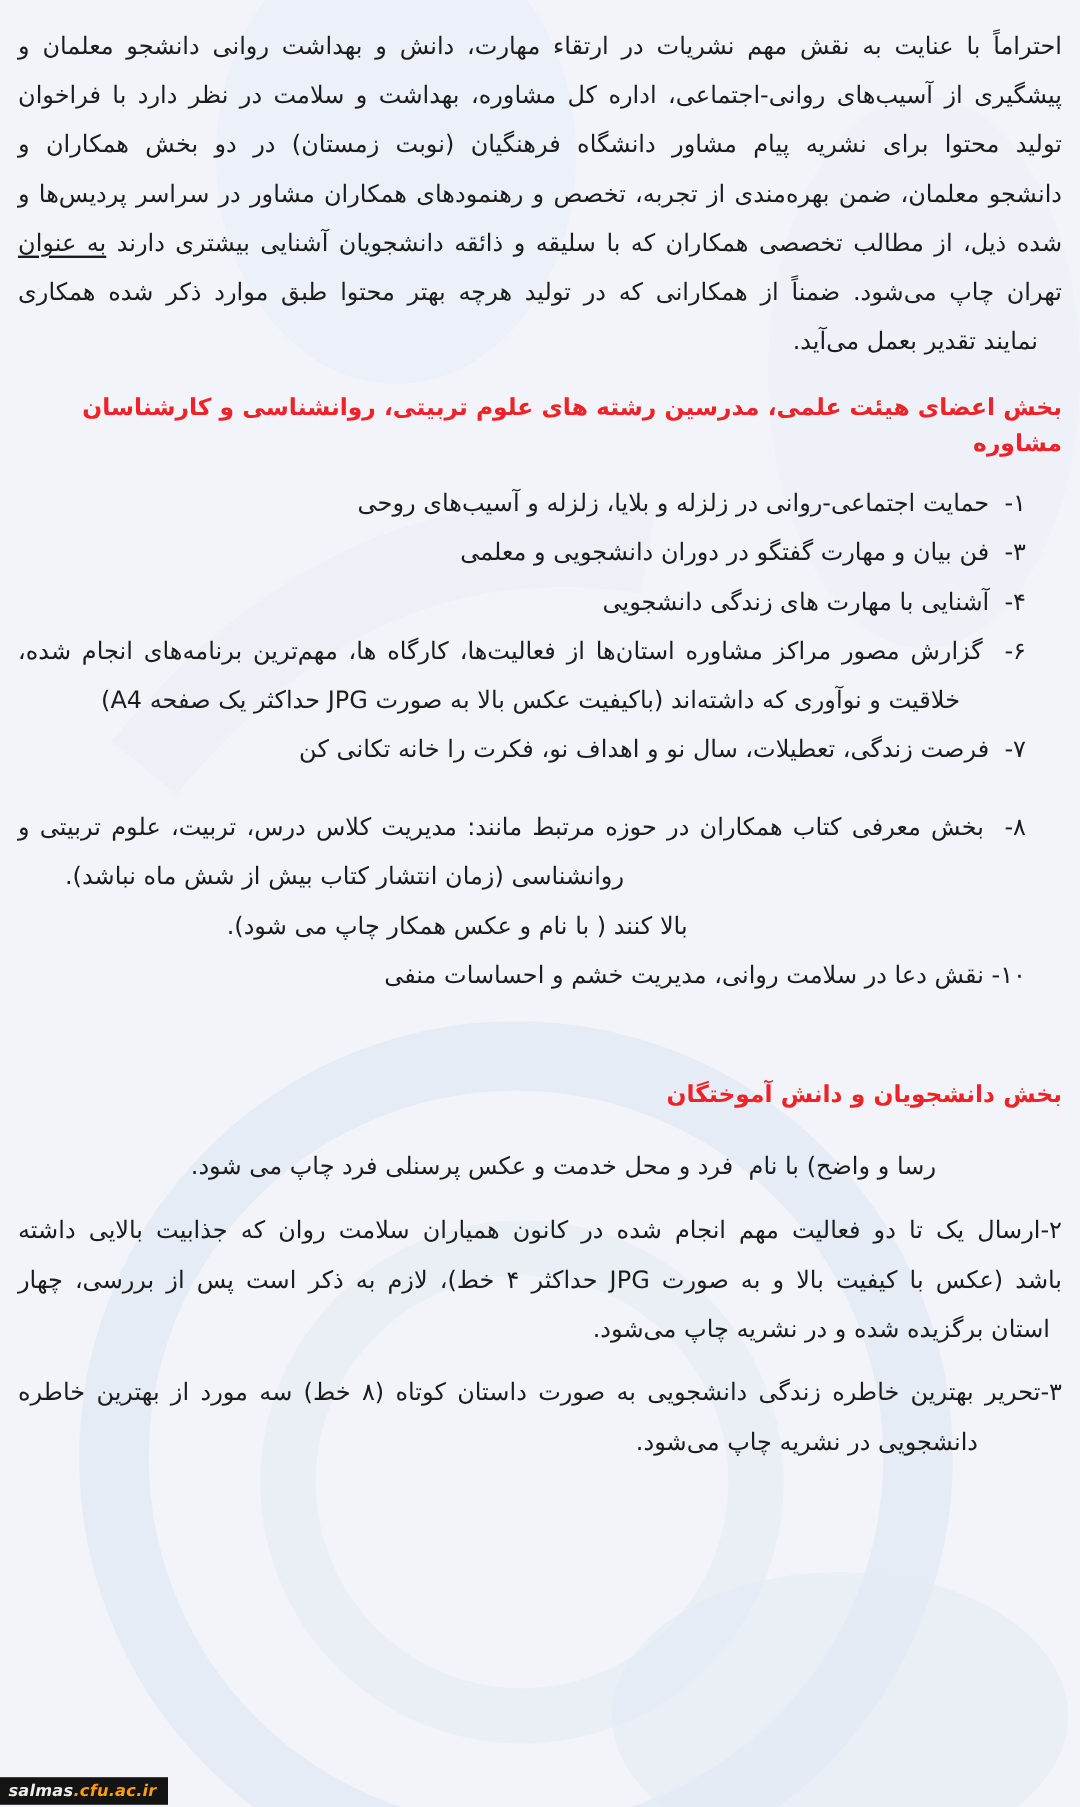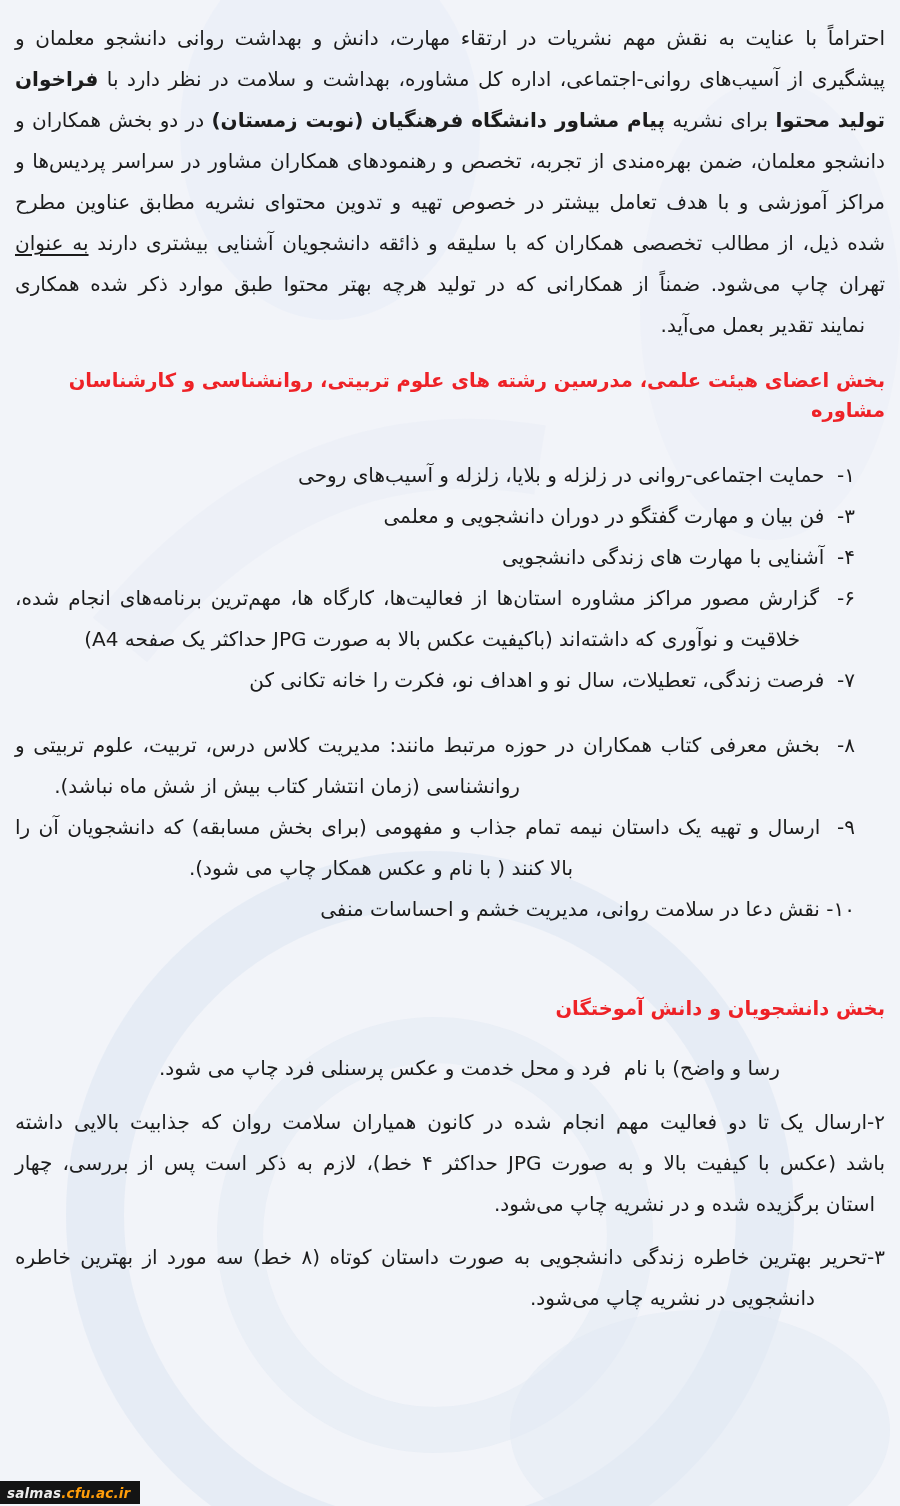--- a/index.html
+++ b/index.html
@@ -20,30 +20,30 @@
     position:absolute;inset:0;
     padding:18px 15px 0 15px;
     direction:rtl;
     color:var(--ink);
     font-size:20px;
     box-sizing:border-box;
   }
   .line{line-height:41px;min-height:41px;}
   .line.j{text-align:justify;text-align-last:justify;}
   .line.r{text-align:right;}
-  .run-b{font-weight:bold;}
+  .run-b{font-weight:normal;}
   .run-u{text-decoration:underline;text-underline-offset:4px;}
   .heading{
     color:var(--red);
     font-weight:bold;
     font-size:19.5px;
     line-height:30px;
     text-align:right;
   }
-  [data-name="section1-heading"]{margin-top:20px;margin-bottom:29px;}
+  [data-name="section1-heading"]{margin-top:20px;margin-bottom:14px;}
   [data-name="section2-heading"]{margin-top:64px;margin-bottom:24px;}
   [data-name="section2-paragraph-2"]{margin-top:13px;}
   [data-name="section2-paragraph-3"]{margin-top:12px;}
   .site-badge{
     position:absolute;left:0;top:1481px;height:23px;
     background:var(--badge-bg);
     display:flex;align-items:center;
     padding:0 10px 0 7px;
     font-style:italic;font-weight:bold;font-size:13.5px;
     color:#ededed;letter-spacing:.2px;
@@ -64,36 +64,34 @@
     <path d="M120,640 q180,-220 420,-180" fill="none" stroke="#e6ebf6" stroke-width="70" opacity="0.4"></path>
   </svg>
 </div>
 
 <div id="doc" class="doc" dir="rtl" data-name="document-page">
     <div data-name="intro-paragraph">
       <div class="line j" data-name="text-line"><span data-name="text-run">احتراماً با عنایت به نقش مهم نشریات در ارتقاء مهارت، دانش و بهداشت روانی دانشجو معلمان و</span></div>
       <div class="line j" data-name="text-line"><span data-name="text-run">پیشگیری از آسیب‌های روانی-اجتماعی، اداره کل مشاوره، بهداشت و سلامت در نظر دارد با </span><span class="run-b" data-name="text-run">فراخوان</span></div>
       <div class="line j" data-name="text-line"><span class="run-b" data-name="text-run">تولید محتوا</span><span data-name="text-run"> برای نشریه </span><span class="run-b" data-name="text-run">پیام مشاور دانشگاه فرهنگیان (نوبت زمستان)</span><span data-name="text-run"> در دو بخش همکاران و</span></div>
       <div class="line j" data-name="text-line"><span data-name="text-run">دانشجو معلمان، ضمن بهره‌مندی از تجربه، تخصص و رهنمودهای همکاران مشاور در سراسر پردیس‌ها و</span></div>
-      <div class="line j" data-name="text-line"><span data-name="text-run">مراکز آموزشی و با هدف تعامل بیشتر در خصوص تهیه و تدوین محتوای نشریه مطابق عناوین مطرح</span></div>
       <div class="line j" data-name="text-line"><span data-name="text-run">شده ذیل، از مطالب تخصصی همکاران که با سلیقه و ذائقه دانشجویان آشنایی بیشتری دارند </span><span class="run-u" data-name="text-run">به عنوان</span></div>
       <div class="line j" data-name="text-line"><span data-name="text-run">تهران چاپ می‌شود. ضمناً از همکارانی که در تولید هرچه بهتر محتوا طبق موارد ذکر شده همکاری</span></div>
       <div class="line r" data-name="text-line" style="padding-right: 20px;"><span data-name="text-run">نمایند تقدیر بعمل می‌آید.</span></div>
     </div>
     <div class="heading" data-name="section1-heading">بخش اعضای هیئت علمی، مدرسین رشته های علوم تربیتی، روانشناسی و کارشناسان مشاوره</div>
     <div data-name="section1-list">
       <div class="line r" data-name="text-line" style="padding-right: 30px;"><span data-name="text-run">۱-&nbsp; حمایت اجتماعی-روانی در زلزله و بلایا، زلزله و آسیب‌های روحی</span></div>
       <div class="line r" data-name="text-line" style="padding-right: 30px;"><span data-name="text-run">۳-&nbsp; فن بیان و مهارت گفتگو در دوران دانشجویی و معلمی</span></div>
       <div class="line r" data-name="text-line" style="padding-right: 30px;"><span data-name="text-run">۴-&nbsp; آشنایی با مهارت های زندگی دانشجویی</span></div>
       <div class="line j" data-name="text-line" style="padding-right: 30px;"><span data-name="text-run">۶-&nbsp; گزارش مصور مراکز مشاوره استان‌ها از فعالیت‌ها، کارگاه ها، مهم‌ترین برنامه‌های انجام شده،</span></div>
       <div class="line r" data-name="text-line" style="padding-right: 85px;"><span data-name="text-run">خلاقیت و نوآوری که داشته‌اند (باکیفیت عکس بالا به صورت JPG حداکثر یک صفحه A4)</span></div>
       <div class="line r" data-name="text-line" style="padding-right: 30px;"><span data-name="text-run">۷-&nbsp; فرصت زندگی، تعطیلات، سال نو و اهداف نو، فکرت را خانه تکانی کن</span></div>
       <div class="line j" data-name="text-line" style="padding-right: 30px; margin-top: 24px;"><span data-name="text-run">۸-&nbsp; بخش معرفی کتاب همکاران در حوزه مرتبط مانند: مدیریت کلاس درس، تربیت، علوم تربیتی و</span></div>
       <div class="line r" data-name="text-line" style="padding-right: 365px;"><span data-name="text-run">روانشناسی (زمان انتشار کتاب بیش از شش ماه نباشد).</span></div>
-      <div class="line j" data-name="text-line" style="padding-right: 30px;"><span data-name="text-run">۹-&nbsp; ارسال و تهیه یک داستان نیمه تمام جذاب و مفهومی (برای بخش مسابقه) که دانشجویان آن را</span></div>
       <div class="line r" data-name="text-line" style="padding-right: 312px;"><span data-name="text-run">بالا کنند ( با نام و عکس همکار چاپ می شود).</span></div>
       <div class="line r" data-name="text-line" style="padding-right: 30px;"><span data-name="text-run">۱۰- نقش دعا در سلامت روانی، مدیریت خشم و احساسات منفی</span></div>
     </div>
     <div class="heading" data-name="section2-heading">بخش دانشجویان و دانش آموختگان</div>
     <div data-name="section2-paragraph-1">
       <div class="line r" data-name="text-line" style="padding-right: 105px;"><span data-name="text-run">رسا و واضح) با نام&nbsp; فرد و محل خدمت و عکس پرسنلی فرد چاپ می شود.</span></div>
     </div>
     <div data-name="section2-paragraph-2">
       <div class="line j" data-name="text-line"><span data-name="text-run">۲-ارسال یک تا دو فعالیت مهم انجام شده در کانون همیاران سلامت روان که جذابیت بالایی داشته</span></div>
       <div class="line j" data-name="text-line"><span data-name="text-run">باشد (عکس با کیفیت بالا و به صورت JPG حداکثر ۴ خط)، لازم به ذکر است پس از بررسی، چهار</span></div>

